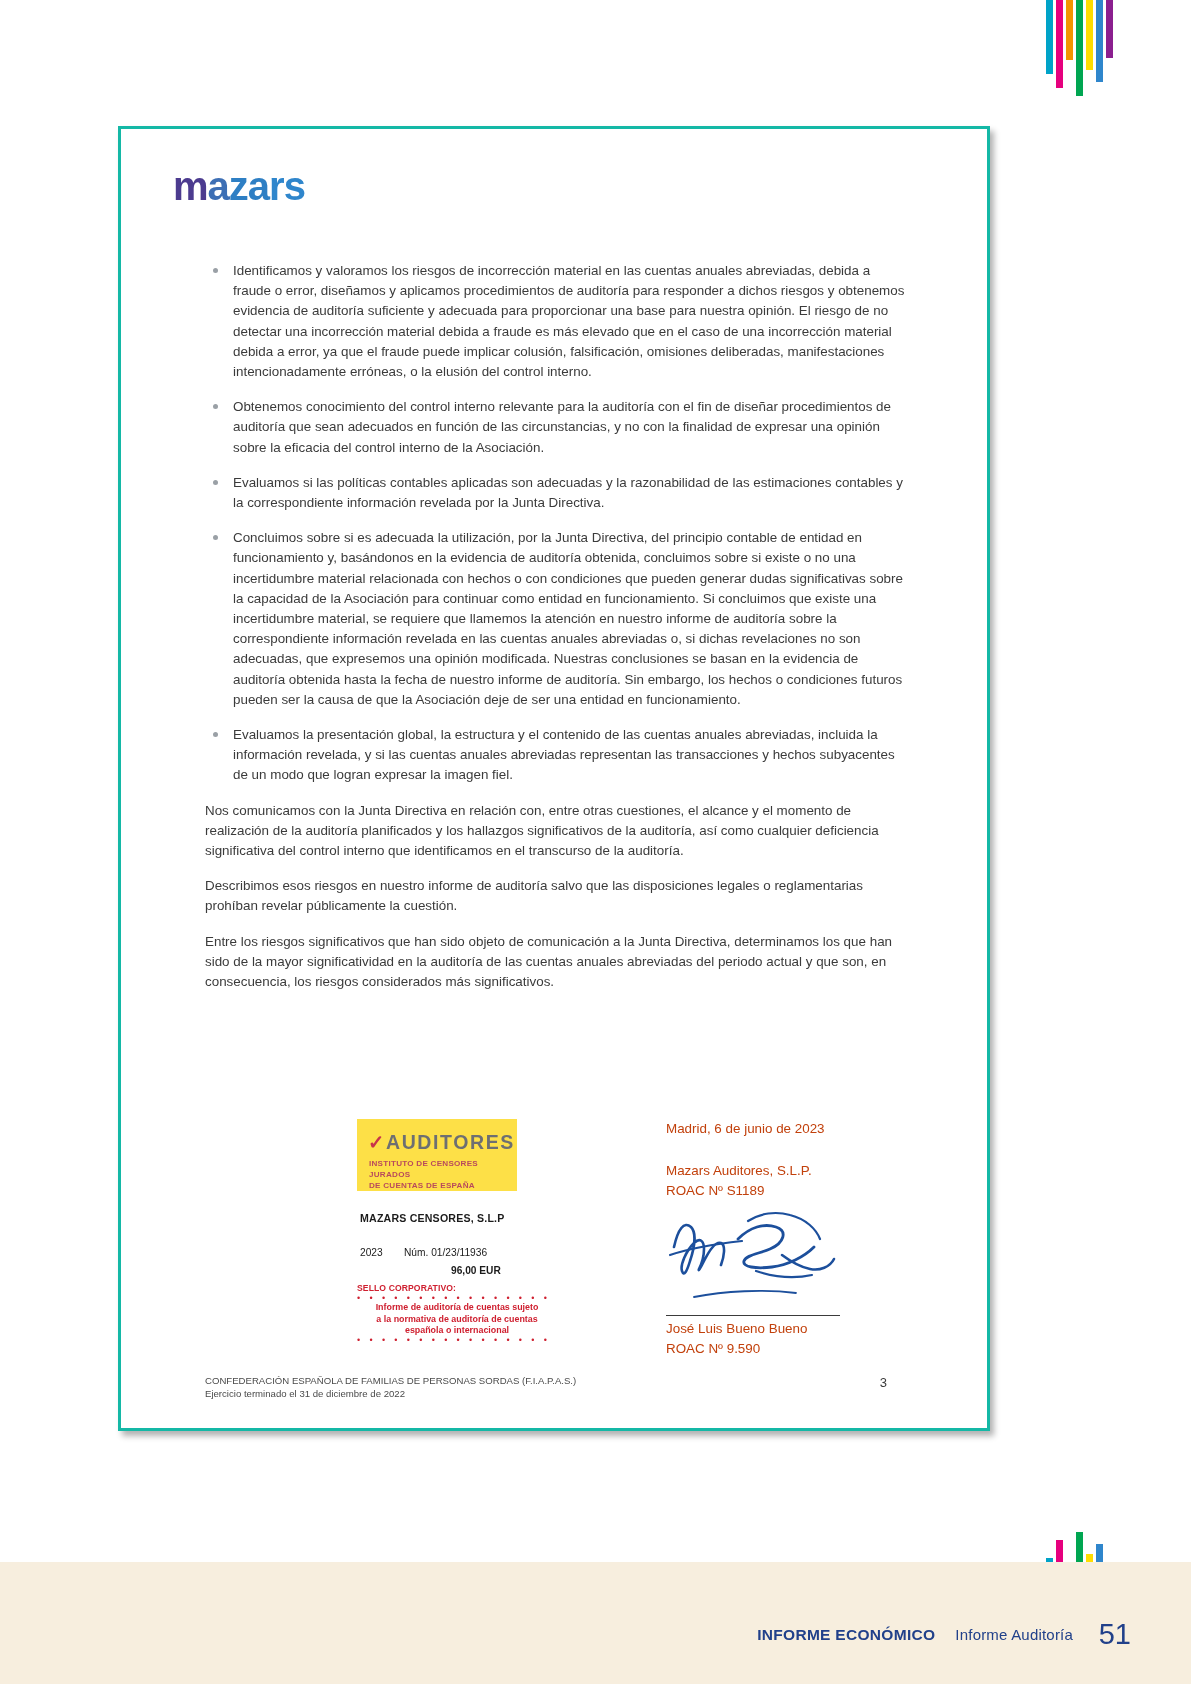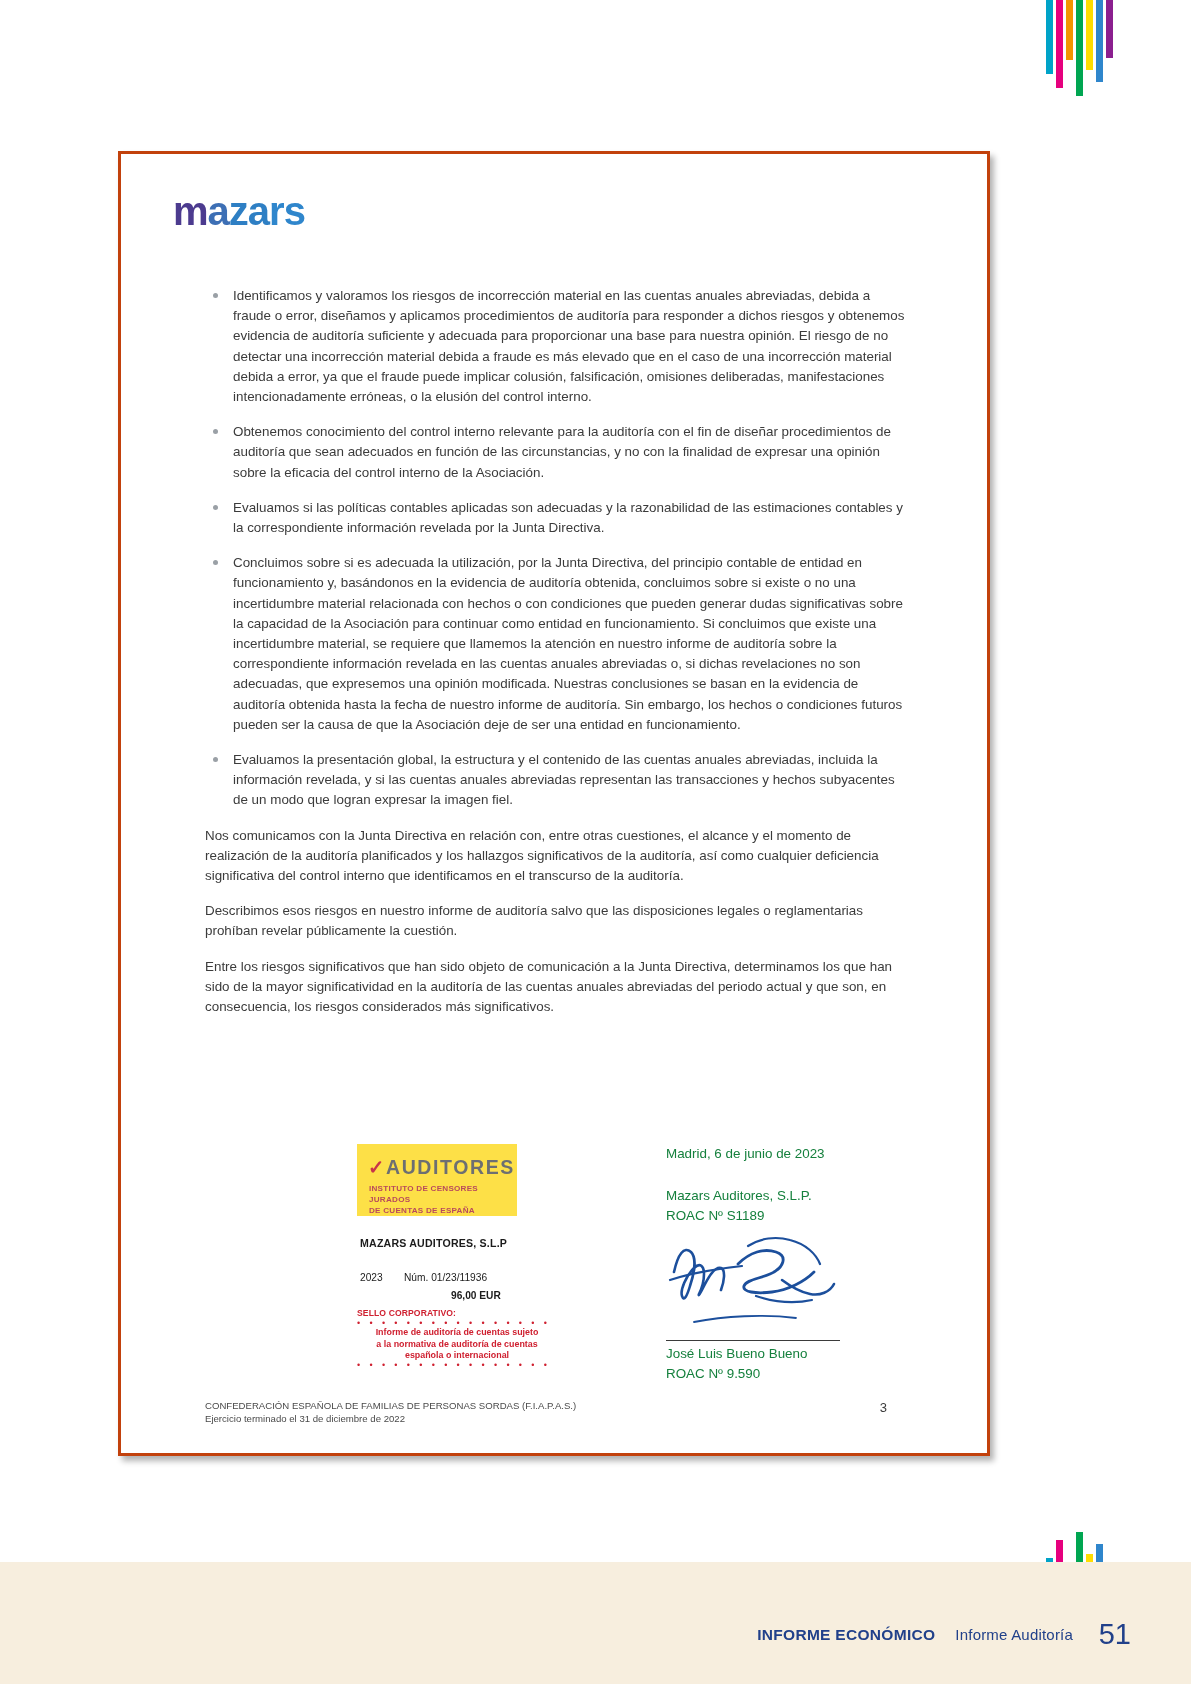--- a/index.html
+++ b/index.html
@@ -15,24 +15,24 @@
   .corner-bars {
     position:absolute; display:flex; gap:3px;
   }
   .corner-bars.top { top:0; right:78px; align-items:flex-start; }
   .corner-bars.bottom { bottom:74px; right:78px; align-items:flex-end; }
   .corner-bars .bar { width:7px; border-radius:0; }
 
   
   .scan-page {
     position:absolute;
-    left:118px; top:151px;
+    left:118px; top:126px;
     width:866px; height:1299px;
     background:#ffffff;
-    border:3px solid #c2410c;
+    border:3px solid #14b8a6;
     box-shadow:4px 5px 6px rgba(0,0,0,0.30);
   }
   .scan-inner { position:absolute; inset:0; padding:0; }
 
   
   .logo {
     position:absolute; left:52px; top:37px;
     font-size:40px; font-weight:bold; letter-spacing:-1px;
     line-height:1;
   }
@@ -110,21 +110,21 @@
   .dots-line.d2 { top:218px; }
   .sello-text {
     position:absolute; left:196px; top:183px; width:200px;
     font-size:8.9px; font-weight:bold; color:#cf2030;
     text-align:center; line-height:11.6px;
   }
 
   
   .sig-right { position:absolute; left:505px; top:0px; width:290px; }
   .sig-line {
-    font-size:13.4px; color:#15803d; line-height:20px;
+    font-size:13.4px; color:#c2410c; line-height:20px;
   }
   .sig-gap-1 { height:22px; }
   .sig-rule {
     position:absolute; left:505px; top:196px;
     width:174px; border-top:1px solid #3b3b3b;
   }
   .sig-name { position:absolute; left:505px; top:200px; }
 
   .signature-svg { position:absolute; left:503px; top:80px; pointer-events:none; }
 
@@ -207,21 +207,21 @@
     <div class="sig-zone">
 
       <div class="icjce-stamp">
         <div class="icjce-title"><span class="check">✓</span><span>AUDITORES</span></div>
         <div class="icjce-sub">
           <div>INSTITUTO DE CENSORES JURADOS</div>
           <div>DE CUENTAS DE ESPAÑA</div>
         </div>
       </div>
 
-      <div class="mazars-slp">MAZARS AUDITORES, S.L.P</div>
+      <div class="mazars-slp">MAZARS CENSORES, S.L.P</div>
 
       <div class="fee-row">
         <span class="yr">2023</span><span>Núm. 01/23/11936</span>
       </div>
       <div class="fee-amount">96,00  EUR</div>
 
       <div class="sello-label">SELLO CORPORATIVO:</div>
       <div class="dots-line d1">• • • • • • • • • • • • • • • • • • • • • • • • • •</div>
       <div class="sello-text">
         <div>Informe de auditoría de cuentas sujeto</div>

